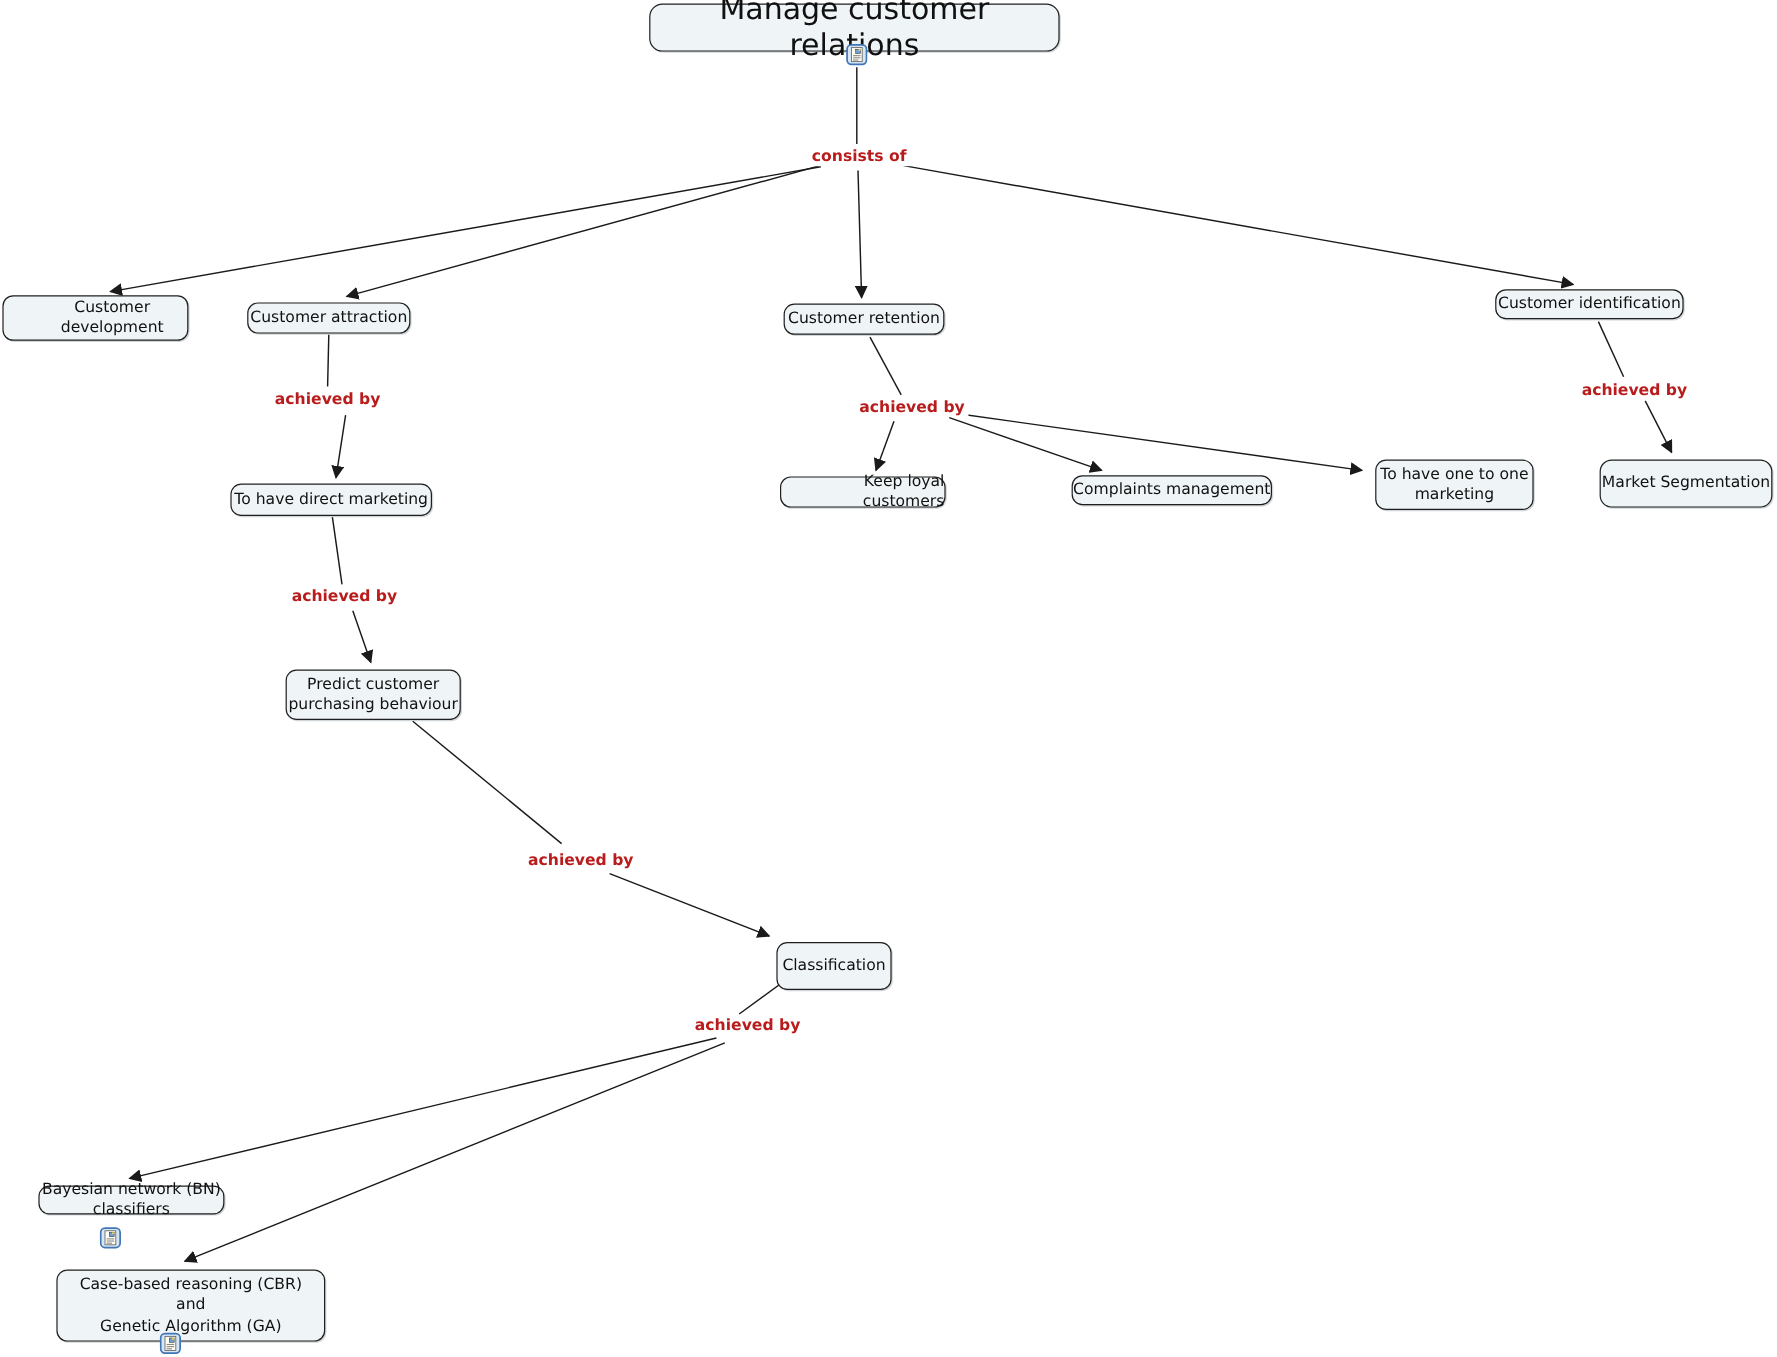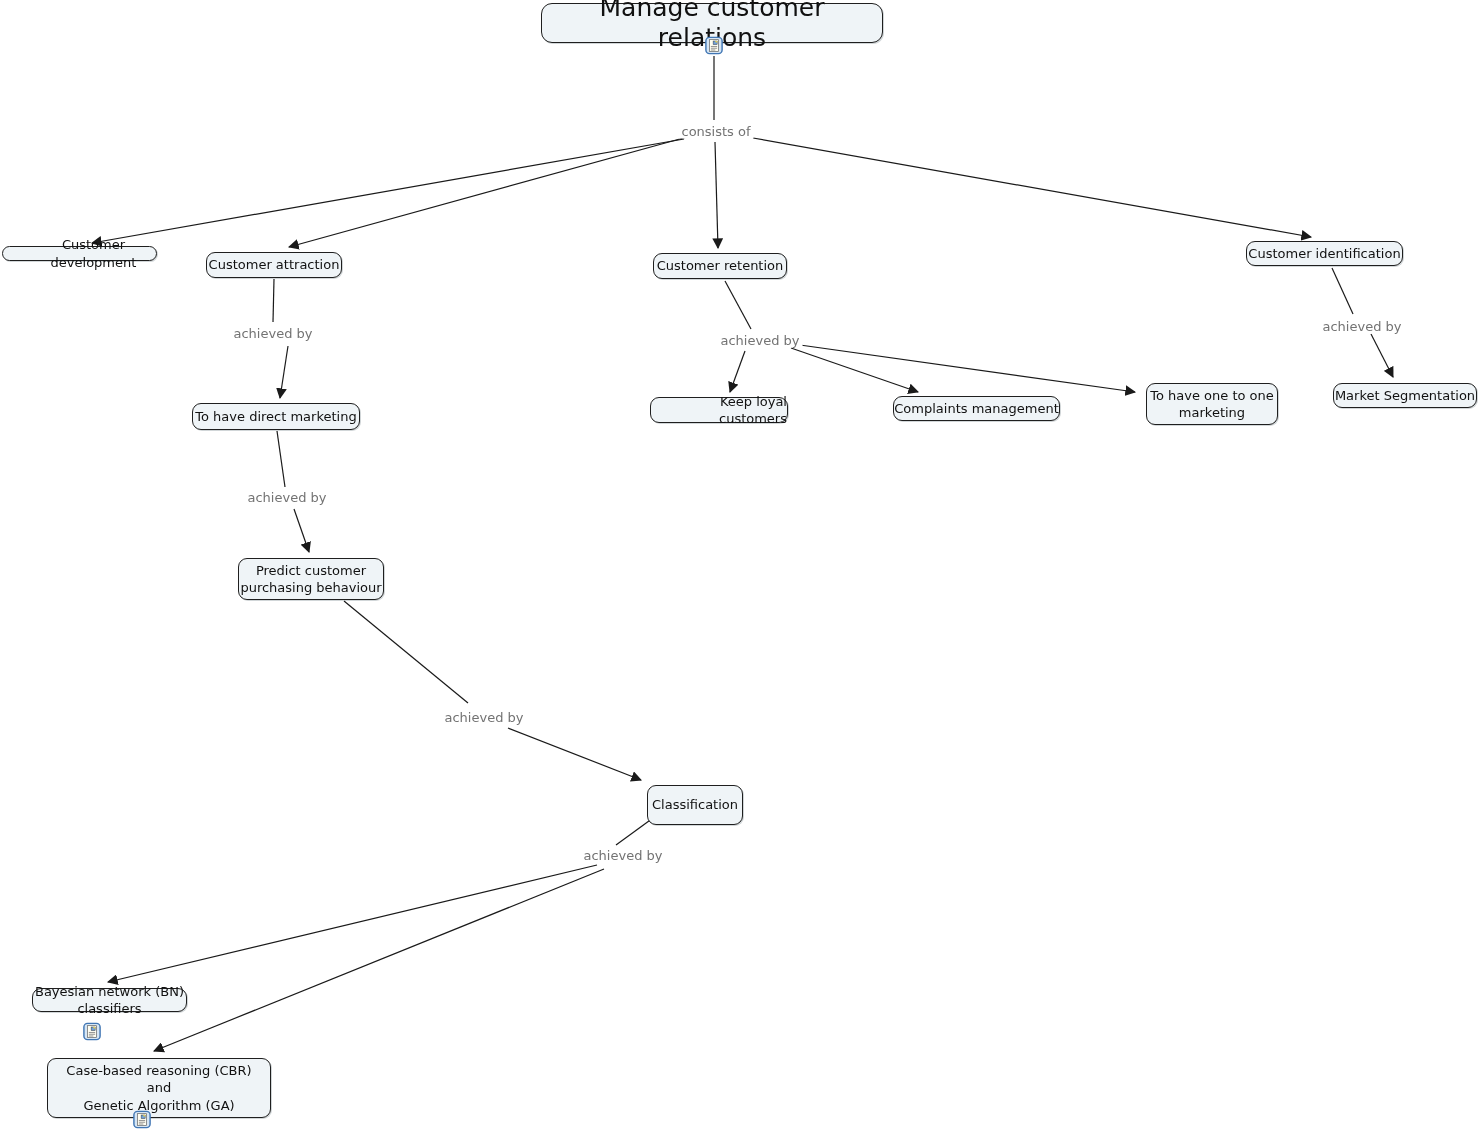--- a/index.html
+++ b/index.html
@@ -34,22 +34,23 @@
     font-size: 25px;
     border-radius: 11px;
     line-height: 1.2;
   }
   .link-label {
     position: absolute;
     transform: translate(-50%, -50%);
     background: #ffffff;
     padding: 0 3px;
     font-size: 13px;
-    color: #737373;
+    color: #b91c1c;
     white-space: nowrap;
+    font-weight: bold;
   }
   .res-icon {
     position: absolute;
     width: 18px; height: 19px;
   }
 </style>
 </head>
 <body>
 
 <svg id="wires" width="1481" height="1131" viewBox="0 0 1481 1131">
@@ -89,33 +90,33 @@
 
 <div class="link-label" style="left:716px; top:131px;">consists of</div>
 <div class="link-label" style="left:273px; top:333px;">achieved by</div>
 <div class="link-label" style="left:287px; top:497px;">achieved by</div>
 <div class="link-label" style="left:484px; top:717px;">achieved by</div>
 <div class="link-label" style="left:623px; top:855px;">achieved by</div>
 <div class="link-label" style="left:760px; top:340px;">achieved by</div>
 <div class="link-label" style="left:1362px; top:326px;">achieved by</div>
 
 <div class="node title" style="left:541px; top:3px;   width:342px; height:40px;">Manage customer relations</div>
-<div class="node" style="left:2px;    top:246px; width:155px; height:15px;padding-left:28px;">Customer development</div>
+<div class="node" style="left:2px;    top:246px; width:155px; height:38px;padding-left:28px;">Customer development</div>
 <div class="node" style="left:206px;  top:252px; width:136px; height:26px;">Customer attraction</div>
 <div class="node" style="left:653px;  top:253px; width:134px; height:26px;text-align:right;">Customer retention</div>
 <div class="node" style="left:1246px; top:241px; width:157px; height:25px;">Customer identification</div>
 <div class="node" style="left:192px;  top:403px; width:168px; height:27px;">To have direct marketing</div>
 <div class="node" style="left:238px;  top:558px; width:146px; height:42px;">Predict customer
 purchasing behaviour</div>
 <div class="node" style="left:647px;  top:785px; width:96px;  height:40px;">Classification</div>
 <div class="node" style="left:650px;  top:397px; width:138px; height:26px;text-align:right;">Keep loyal customers</div>
 <div class="node" style="left:893px;  top:396px; width:167px; height:25px;text-align:center;">Complaints management</div>
 <div class="node" style="left:1146px; top:383px; width:132px; height:42px;text-align:center;">To have one to one
 marketing</div>
-<div class="node" style="left:1333px; top:383px; width:144px; height:25px;">Market Segmentation</div>
+<div class="node" style="left:1333px; top:383px; width:144px; height:40px;border-radius:10px;">Market Segmentation</div>
 <div class="node" style="left:32px;   top:988px; width:155px; height:24px;">Bayesian network (BN)
 classifiers</div>
 <div class="node" style="left:47px;   top:1058px; width:224px; height:60px;">Case-based reasoning (CBR)
 and
 Genetic Algorithm (GA)</div>
 
 <svg class="res-icon" style="left:705px; top:36px;" viewBox="0 0 20 20">
   <rect x="1" y="1" width="18" height="18" rx="4" fill="#d6e6f5" stroke="#4076b4" stroke-width="1.6"></rect>
   <rect x="5" y="3.5" width="10" height="13" fill="#fffef2" stroke="#666666" stroke-width="0.8"></rect>
   <rect x="9" y="5" width="4.5" height="4" fill="#6f9fd8" stroke="#333333" stroke-width="0.5"></rect>

